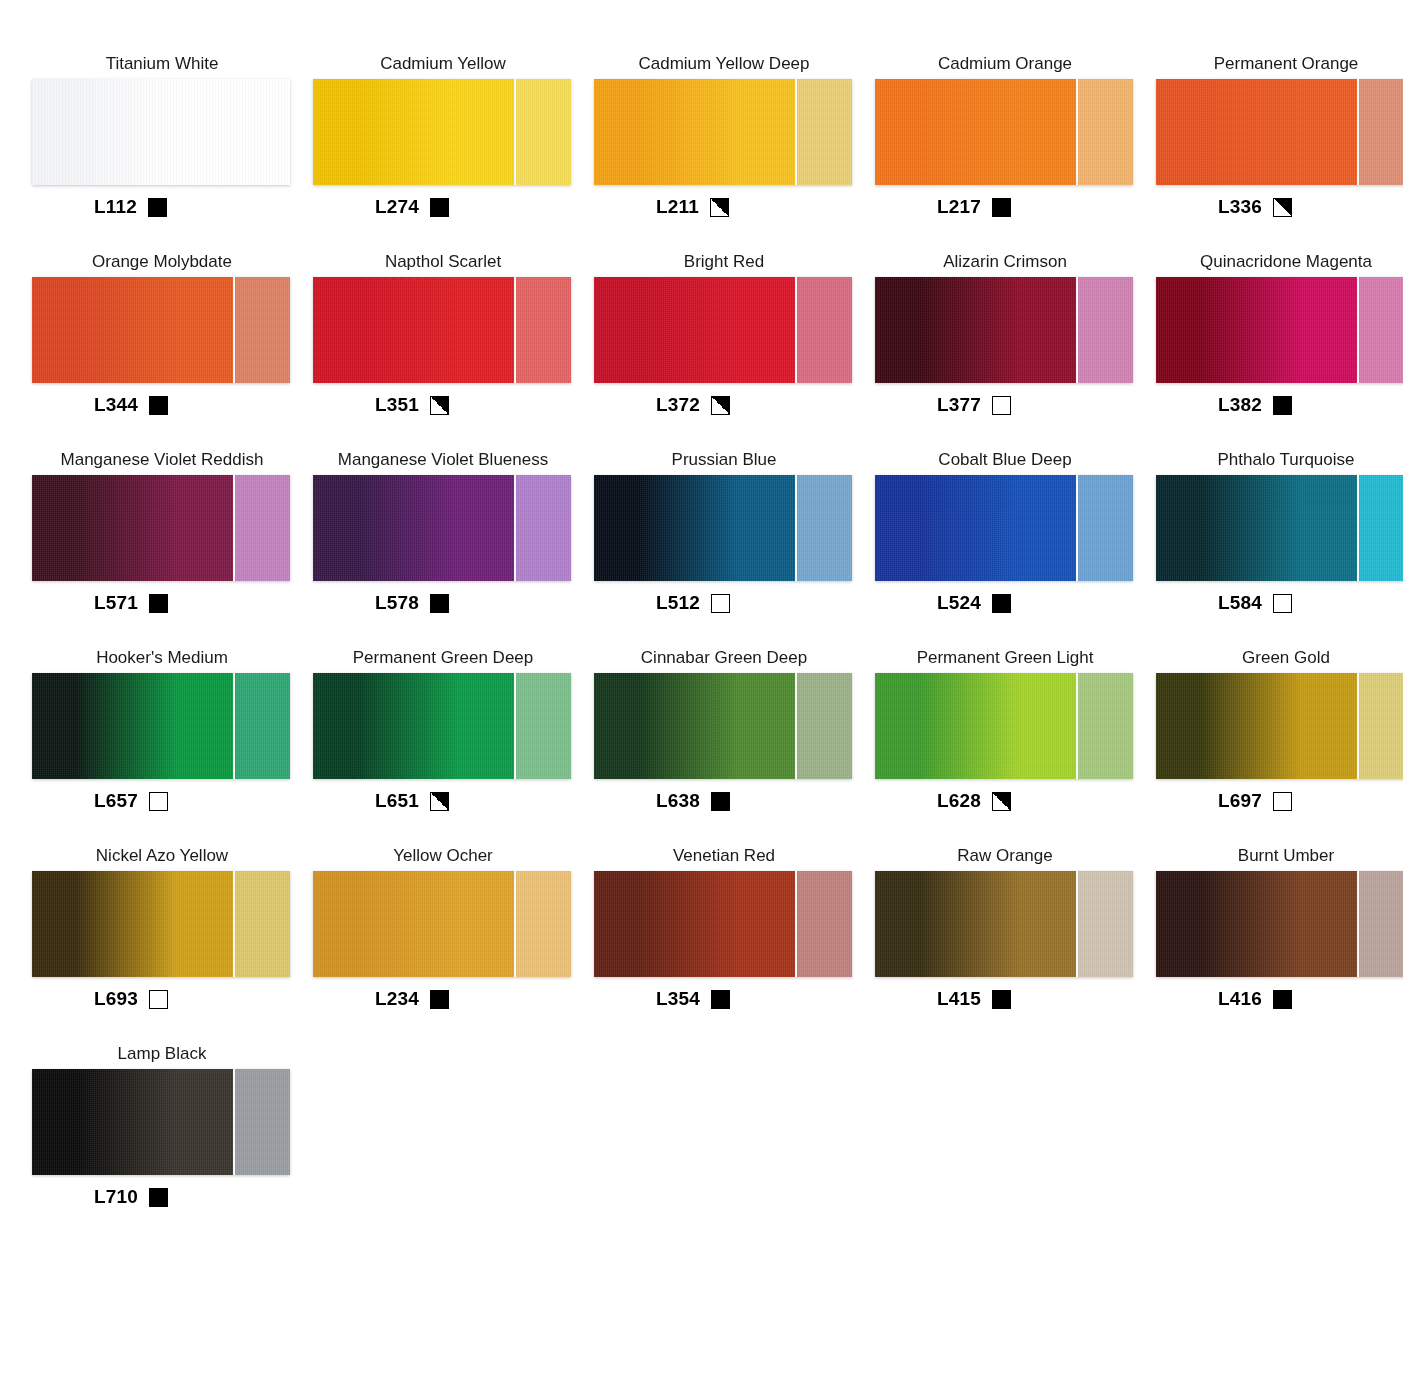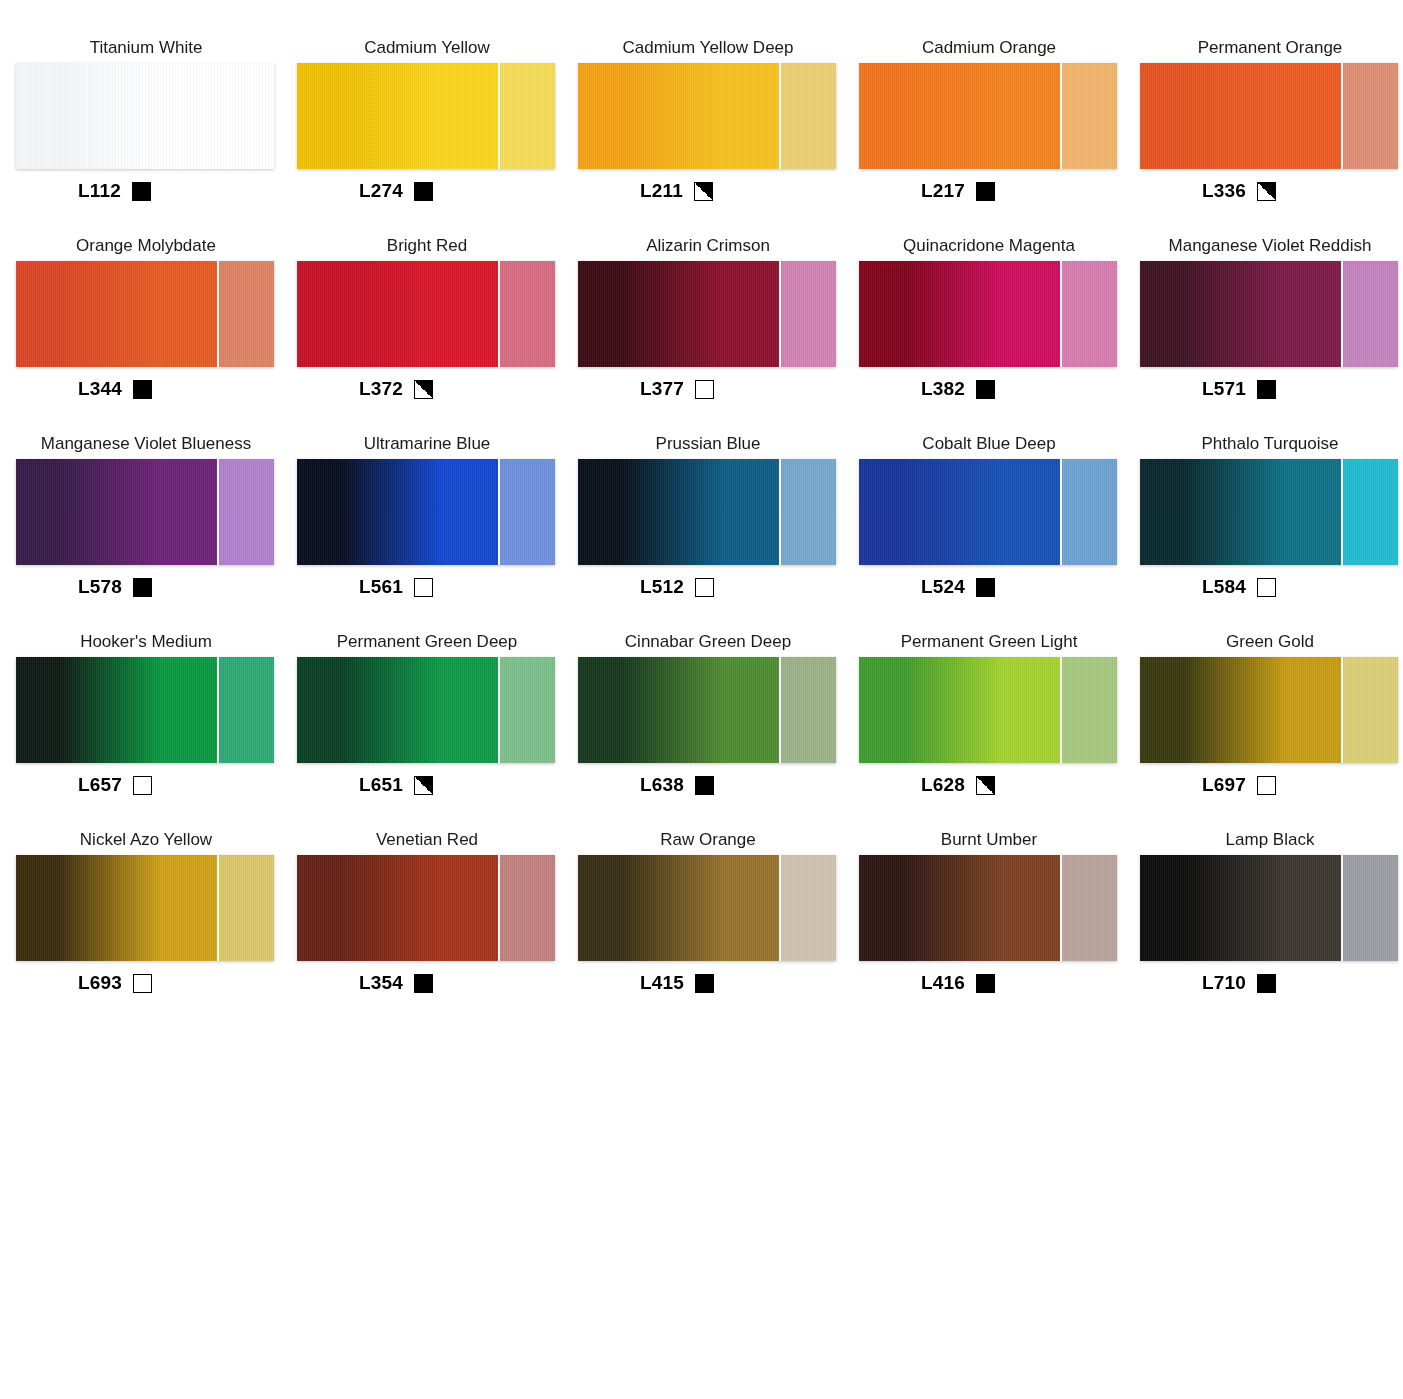--- a/index.html
+++ b/index.html
@@ -5,21 +5,21 @@
   html,body{margin:0;padding:0;}
   body{
     width:1403px;height:1399px;
     background:#ffffff;
     font-family:"Liberation Sans", sans-serif;
     overflow:hidden;
   }
   #chart{
     position:relative;
     width:1403px;height:1399px;
-    padding:0;
+    padding:16px;
     box-sizing:border-box;
   }
   .grid{
     display:grid;
     grid-template-columns:repeat(5, 280px);
     column-gap:1px;
     row-gap:0px;
     padding-top:38px;
     padding-left:16px;
     box-sizing:border-box;
@@ -188,20 +188,32 @@
           <div class="mass" style="background: linear-gradient(to right, rgb(221, 68, 33) 0%, rgb(221, 68, 33) 22%, rgb(232, 90, 34) 72%, rgb(232, 90, 34) 100%);"></div>
           <div class="tint" style="background: rgb(224, 130, 99);"></div>
           <div class="weave"></div>
         </div>
         <div class="code-row">
           <span class="code">L344</span>
           <span class="opacity-mark opaque"></span>
         </div>
       </div>
       <div class="cell">
+        <div class="swatch-name">Napthol Scarlet</div>
+        <div class="swatch">
+          <div class="mass" style="background: linear-gradient(to right, rgb(210, 18, 37) 0%, rgb(210, 18, 37) 22%, rgb(224, 31, 36) 72%, rgb(224, 31, 36) 100%);"></div>
+          <div class="tint" style="background: rgb(229, 99, 99);"></div>
+          <div class="weave"></div>
+        </div>
+        <div class="code-row">
+          <span class="code">L351</span>
+          <span class="opacity-mark semi"></span>
+        </div>
+      </div>
+      <div class="cell">
         <div class="swatch-name">Bright Red</div>
         <div class="swatch">
           <div class="mass" style="background: linear-gradient(to right, rgb(199, 13, 36) 0%, rgb(199, 13, 36) 22%, rgb(220, 21, 40) 72%, rgb(220, 21, 40) 100%);"></div>
           <div class="tint" style="background: rgb(218, 107, 129);"></div>
           <div class="weave"></div>
         </div>
         <div class="code-row">
           <span class="code">L372</span>
           <span class="opacity-mark semi"></span>
         </div>
@@ -248,32 +260,20 @@
           <div class="mass" style="background: linear-gradient(to right, rgb(53, 24, 70) 0%, rgb(53, 24, 70) 22%, rgb(109, 32, 119) 72%, rgb(109, 32, 119) 100%);"></div>
           <div class="tint" style="background: rgb(176, 129, 205);"></div>
           <div class="weave"></div>
         </div>
         <div class="code-row">
           <span class="code">L578</span>
           <span class="opacity-mark opaque"></span>
         </div>
       </div>
       <div class="cell">
-        <div class="swatch-name">Ultramarine Blue</div>
-        <div class="swatch">
-          <div class="mass" style="background: linear-gradient(to right, rgb(5, 10, 28) 0%, rgb(5, 10, 28) 22%, rgb(15, 69, 210) 72%, rgb(15, 69, 210) 100%);"></div>
-          <div class="tint" style="background: rgb(111, 144, 224);"></div>
-          <div class="weave"></div>
-        </div>
-        <div class="code-row">
-          <span class="code">L561</span>
-          <span class="opacity-mark transparent"></span>
-        </div>
-      </div>
-      <div class="cell">
         <div class="swatch-name">Prussian Blue</div>
         <div class="swatch">
           <div class="mass" style="background: linear-gradient(to right, rgb(5, 13, 24) 0%, rgb(5, 13, 24) 22%, rgb(10, 92, 134) 72%, rgb(10, 92, 134) 100%);"></div>
           <div class="tint" style="background: rgb(118, 168, 207);"></div>
           <div class="weave"></div>
         </div>
         <div class="code-row">
           <span class="code">L512</span>
           <span class="opacity-mark transparent"></span>
         </div>
@@ -365,20 +365,32 @@
       <div class="cell">
         <div class="swatch-name">Nickel Azo Yellow</div>
         <div class="swatch">
           <div class="mass" style="background: linear-gradient(to right, rgb(58, 42, 11) 0%, rgb(58, 42, 11) 22%, rgb(210, 162, 23) 72%, rgb(210, 162, 23) 100%);"></div>
           <div class="tint" style="background: rgb(221, 201, 106);"></div>
           <div class="weave"></div>
         </div>
         <div class="code-row">
           <span class="code">L693</span>
           <span class="opacity-mark transparent"></span>
+        </div>
+      </div>
+      <div class="cell">
+        <div class="swatch-name">Yellow Ocher</div>
+        <div class="swatch">
+          <div class="mass" style="background: linear-gradient(to right, rgb(211, 147, 32) 0%, rgb(211, 147, 32) 22%, rgb(224, 164, 43) 72%, rgb(224, 164, 43) 100%);"></div>
+          <div class="tint" style="background: rgb(238, 194, 118);"></div>
+          <div class="weave"></div>
+        </div>
+        <div class="code-row">
+          <span class="code">L234</span>
+          <span class="opacity-mark opaque"></span>
         </div>
       </div>
       <div class="cell">
         <div class="swatch-name">Venetian Red</div>
         <div class="swatch">
           <div class="mass" style="background: linear-gradient(to right, rgb(99, 32, 18) 0%, rgb(99, 32, 18) 22%, rgb(166, 50, 25) 72%, rgb(166, 50, 25) 100%);"></div>
           <div class="tint" style="background: rgb(193, 129, 124);"></div>
           <div class="weave"></div>
         </div>
         <div class="code-row">

